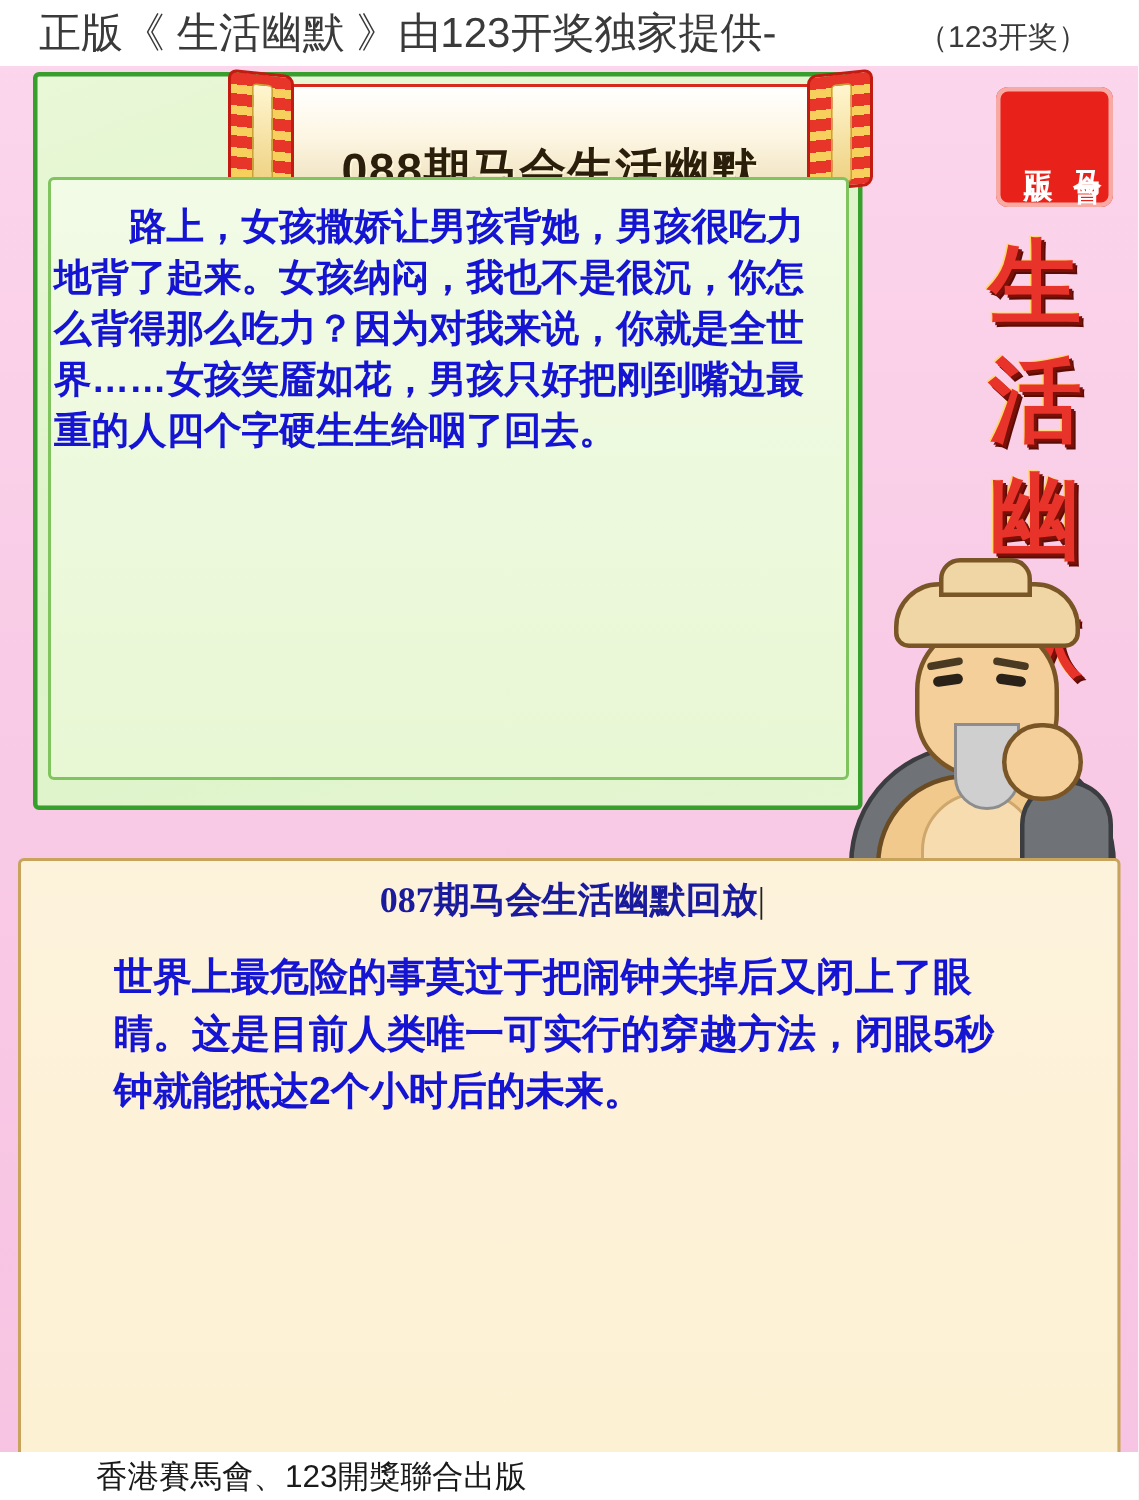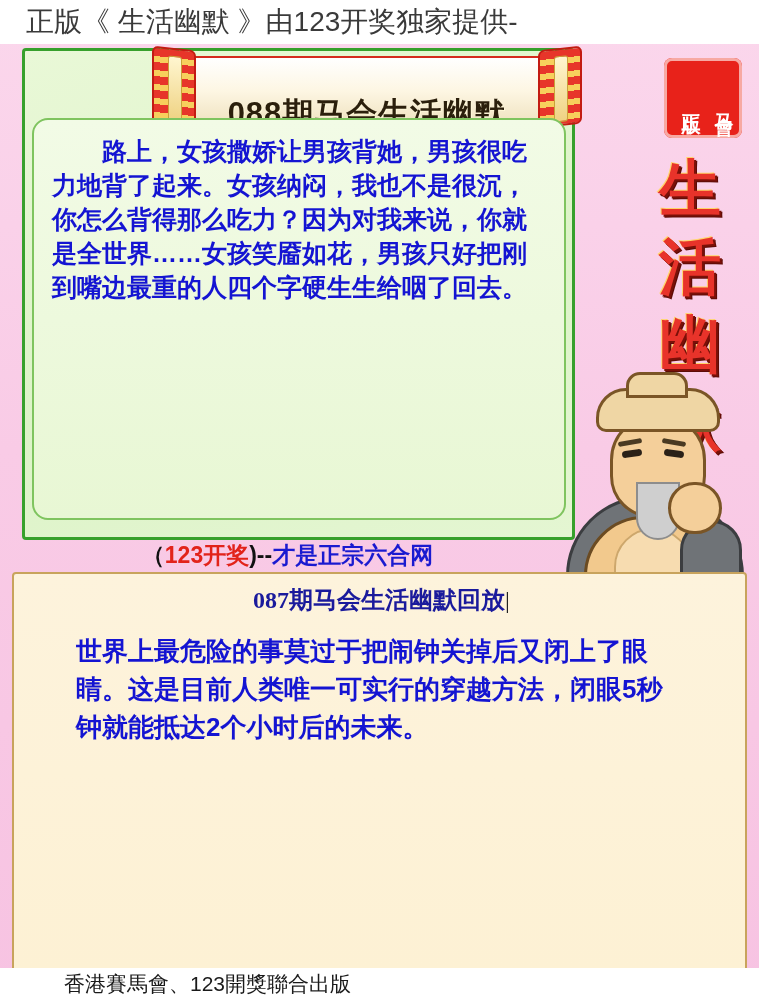--- a/index.html
+++ b/index.html
@@ -132,23 +132,23 @@
   }
   
   .joke-box {
     position: absolute;
     left: 32px;
     top: 118px;
     width: 534px;
     height: 402px;
     background: linear-gradient(180deg,#f2fbe6 0%, #e8f7d4 100%);
     border: 2px solid #7fc45f;
-    border-radius: 16px;
-    box-sizing: border-box;
-    padding: 14px 18px 0 18px;
+    border-radius: 4px;
+    box-sizing: border-box;
+    padding: 14px 18px 0 2px;
   }
   .joke-text {
     font-size: 25px;
     line-height: 34px;
     color: #1414d2;
     font-weight: bold;
     letter-spacing: 0px;
     text-indent: 2em;
     white-space: pre-wrap;
   }
@@ -372,39 +372,37 @@
     box-sizing: border-box;
   }
 </style>
 </head>
 <body>
 
 <div class="page">
 
   <div class="top-bar">
     <div class="top-left">正版《 生活幽默 》由123开奖独家提供-</div>
+    <div class="top-right">（123开奖）</div>
   </div>
 
   <div class="board"></div>
 
   <div class="banner-wrap">
     <div class="banner-skirt"></div>
     <div class="banner-body"></div>
     <div class="roller left"></div>
     <div class="roller right"></div>
     <div class="banner-title">088期马会生活幽默</div>
   </div>
 
   <div class="joke-box">
     <div class="joke-text">路上，女孩撒娇让男孩背她，男孩很吃力地背了起来。女孩纳闷，我也不是很沉，你怎么背得那么吃力？因为对我来说，你就是全世界……女孩笑靥如花，男孩只好把刚到嘴边最重的人四个字硬生生给咽了回去。</div>
   </div>
 
-  <div class="mid-caption">
-    <span>（</span><span class="red">123开奖</span><span>)--</span><span class="blue">才是正宗六合网</span>
-  </div>
 
   <div class="stamp">
     <div class="col">正版</div>
     <div class="col">马會</div>
   </div>
 
   <div class="side-title">
     <div class="side-char">生</div>
     <div class="side-char">活</div>
     <div class="side-char">幽</div>

